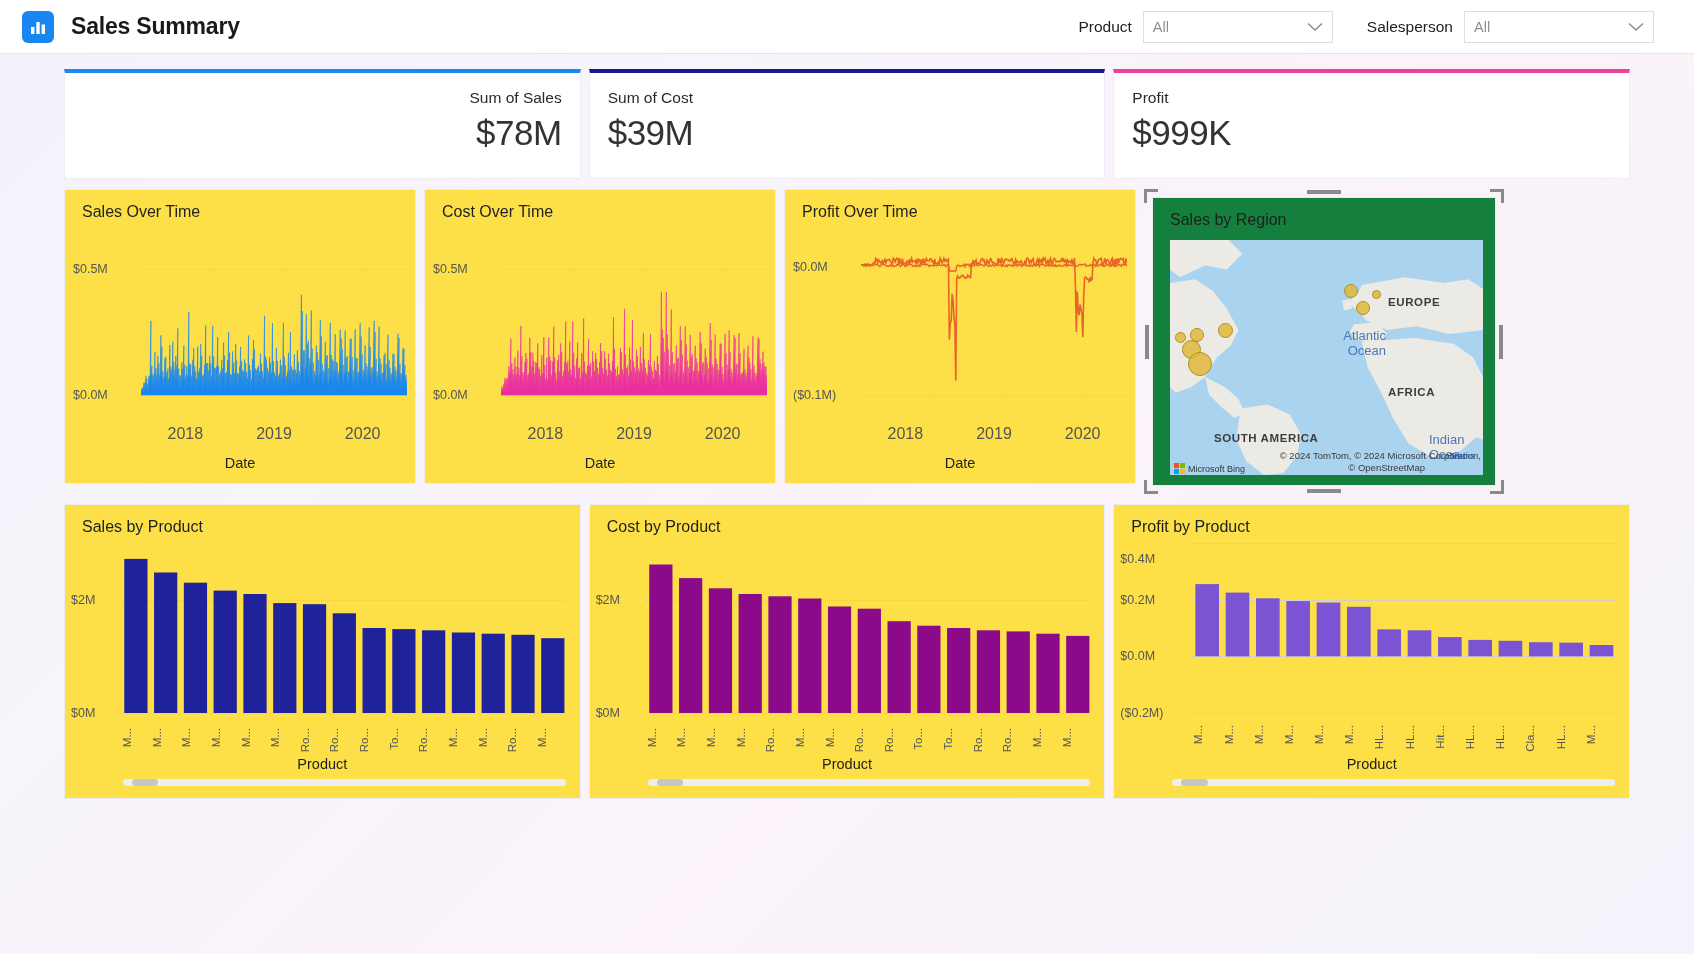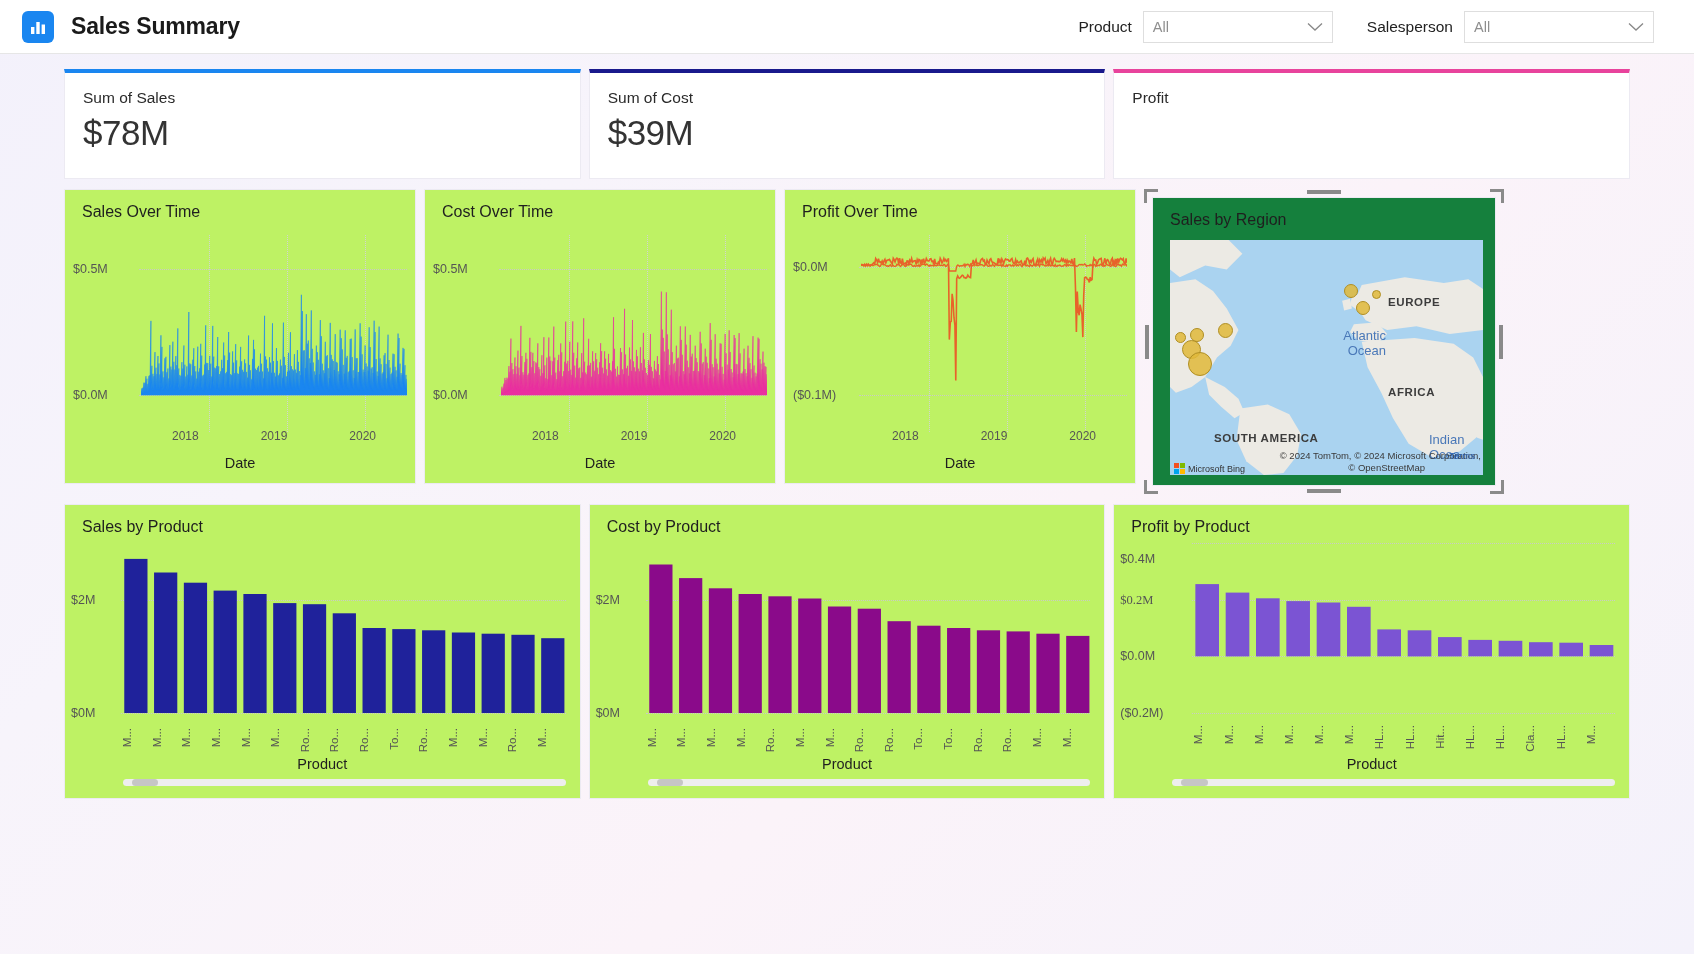--- a/index.html
+++ b/index.html
@@ -55,21 +55,21 @@
     flex: 1; height: 110px; background: #fff;
     border: 1px solid #eceaf2; border-top-width: 4px; border-top-style: solid;
     padding: 16px 18px 0 18px;
   }
   .kpi .k-label { font-size: 15.5px; color: #2a2a2a; }
   .kpi .k-value { font-size: 35px; font-weight: normal; color: #333; margin-top: 6px; letter-spacing: -0.5px; }
 
   
   .mid-row { display: flex; gap: 8px; margin-top: 10px; }
   .panel {
-    background: #bef264; border: 1px solid #eceaf2;
+    background: #fde047; border: 1px solid #eceaf2;
     position: relative;
   }
   .panel-title {
     font-size: 16px; color: #1f1f1f;
     padding: 13px 0 0 17px;
   }
   .time-panel { width: 352px; height: 295px; }
 
   .plot { position: relative; width: 100%; height: 205px; margin-top: 6px; }
   .ytick {
@@ -85,21 +85,21 @@
   .vgrid {
     position: absolute; top: 8px; bottom: 0; width: 0;
     border-left: 1px dotted #d2d2d2;
   }
   .series { position: absolute; left: 76px; right: 8px; top: 0; bottom: 0; }
   .series svg { width: 100%; height: 100%; display: block; }
 
   .xaxis {
     position: absolute; left: 76px; right: 8px; bottom: 40px;
     display: flex; justify-content: space-around;
-    font-size: 12px; color: #555;
+    font-size: 16px; color: #555;
   }
   .xtitle {
     position: absolute; left: 0; right: 0; bottom: 12px;
     text-align: center; font-size: 14.5px; color: #1f1f1f;
   }
 
   
   .map-wrap { position: relative; width: 360px; height: 305px; }
   .map-panel {
     position: absolute; left: 8px; top: 8px; right: 8px; bottom: 8px;
@@ -196,30 +196,31 @@
             </svg>
         </span>
       </div>
     </div>
   </div>
 </div>
 
 <div class="canvas">
 
   <div class="kpi-row">
-    <div class="kpi" id="kpi0" style="border-top-color: rgb(26, 134, 240);">
+    <div class="kpi" id="kpi0" style="border-top-color: rgb(26, 134, 240); text-align: right;">
       <div class="k-label">Sum of Sales</div>
       <div class="k-value">$78M</div>
     </div>
     <div class="kpi" id="kpi1" style="border-top-color: rgb(25, 25, 140);">
       <div class="k-label">Sum of Cost</div>
       <div class="k-value">$39M</div>
     </div>
     <div class="kpi" id="kpi2" style="border-top-color: rgb(232, 67, 156);">
       <div class="k-label">Profit</div>
+      <div class="k-value">$999K</div>
     </div>
   </div>
 
   <div class="mid-row">
 
     <div class="panel time-panel">
       <div class="panel-title">Sales Over Time</div>
       <div class="plot" id="plot0">
           <div class="ytick" style="top: 42px;">$0.5M</div>
           <div class="gridline" style="top: 42px;"></div>
@@ -461,21 +462,21 @@
       <div class="scrollbar">
         <div class="scroll-thumb" id="thumb4" style="left: 2%; width: 6%;"></div>
       </div>
     </div>
 
     <div class="panel prod-panel">
       <div class="panel-title">Profit by Product</div>
       <div class="bars" id="bars5">
           <div class="ytick" style="top: 16px; left: 6px;">$0.4M</div>
           <div class="gridline" style="left: 78px; right: 14px; top: 0px;"></div>
-          <div class="ytick" style="top: 56.6667px; left: 6px; font-family: Liberation Serif, serif;">$0.2M</div>
+          <div class="ytick" style="top: 56.6667px; left: 6px;">$0.2M</div>
           <div class="gridline" style="left: 78px; right: 14px; top: 56.6667px;"></div>
           <div class="ytick" style="top: 113.333px; left: 6px;">$0.0M</div>
           <div class="gridline" style="left: 78px; right: 14px; top: 113.333px;"></div>
           <div class="ytick" style="top: 170px; left: 6px;">($0.2M)</div>
           <div class="gridline" style="left: 78px; right: 14px; top: 170px;"></div>
           <div class="bar-area" style="left: 78px;">
             <svg viewBox="0 0 1000 170" preserveAspectRatio="none">
               <rect x="7.9" y="41.1" width="55.7" height="72.2" fill="#7b54d3"></rect>
               <rect x="79.3" y="49.6" width="55.7" height="63.8" fill="#7b54d3"></rect>
               <rect x="150.7" y="55.3" width="55.7" height="58.1" fill="#7b54d3"></rect>

